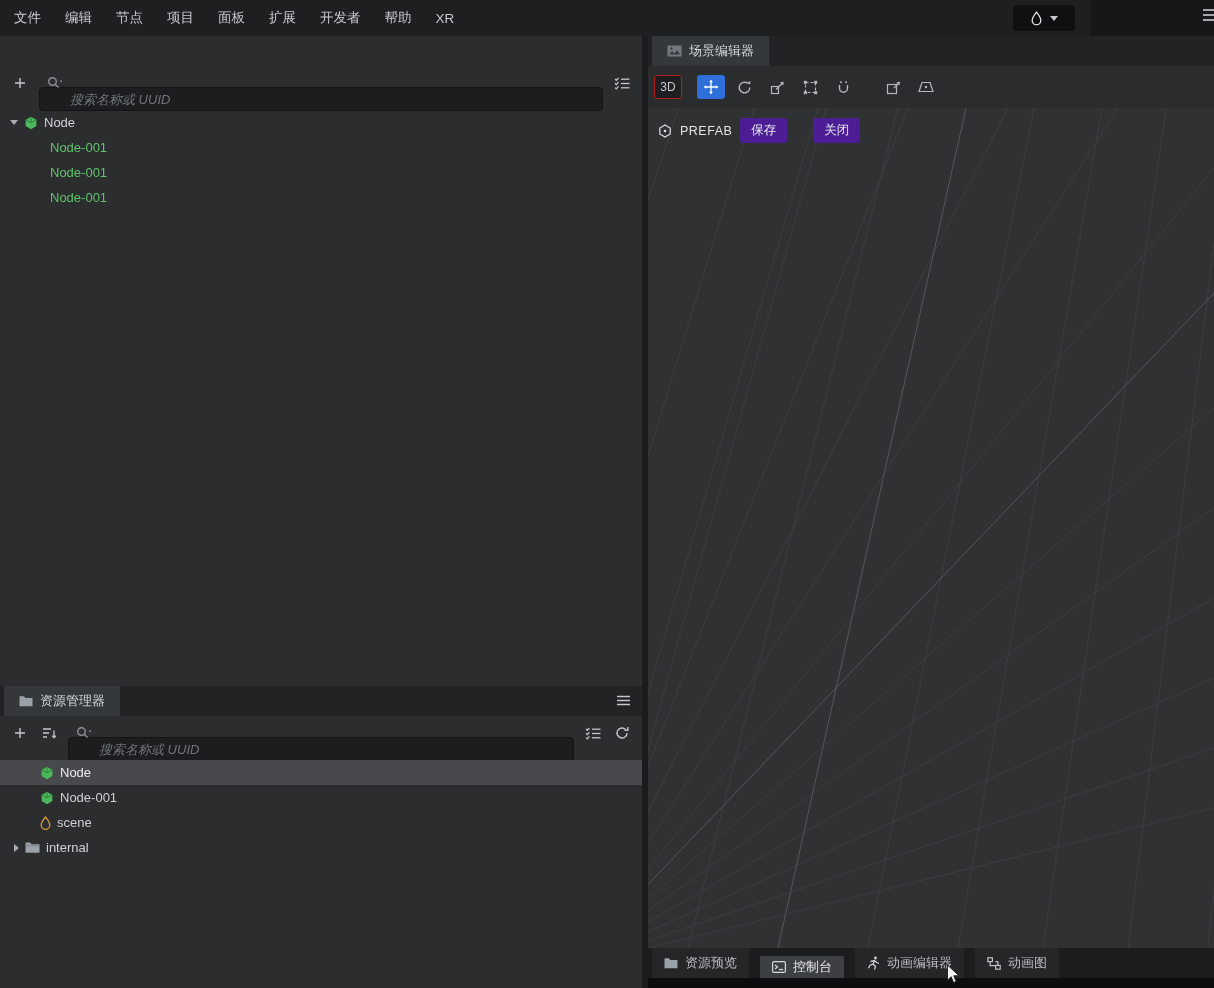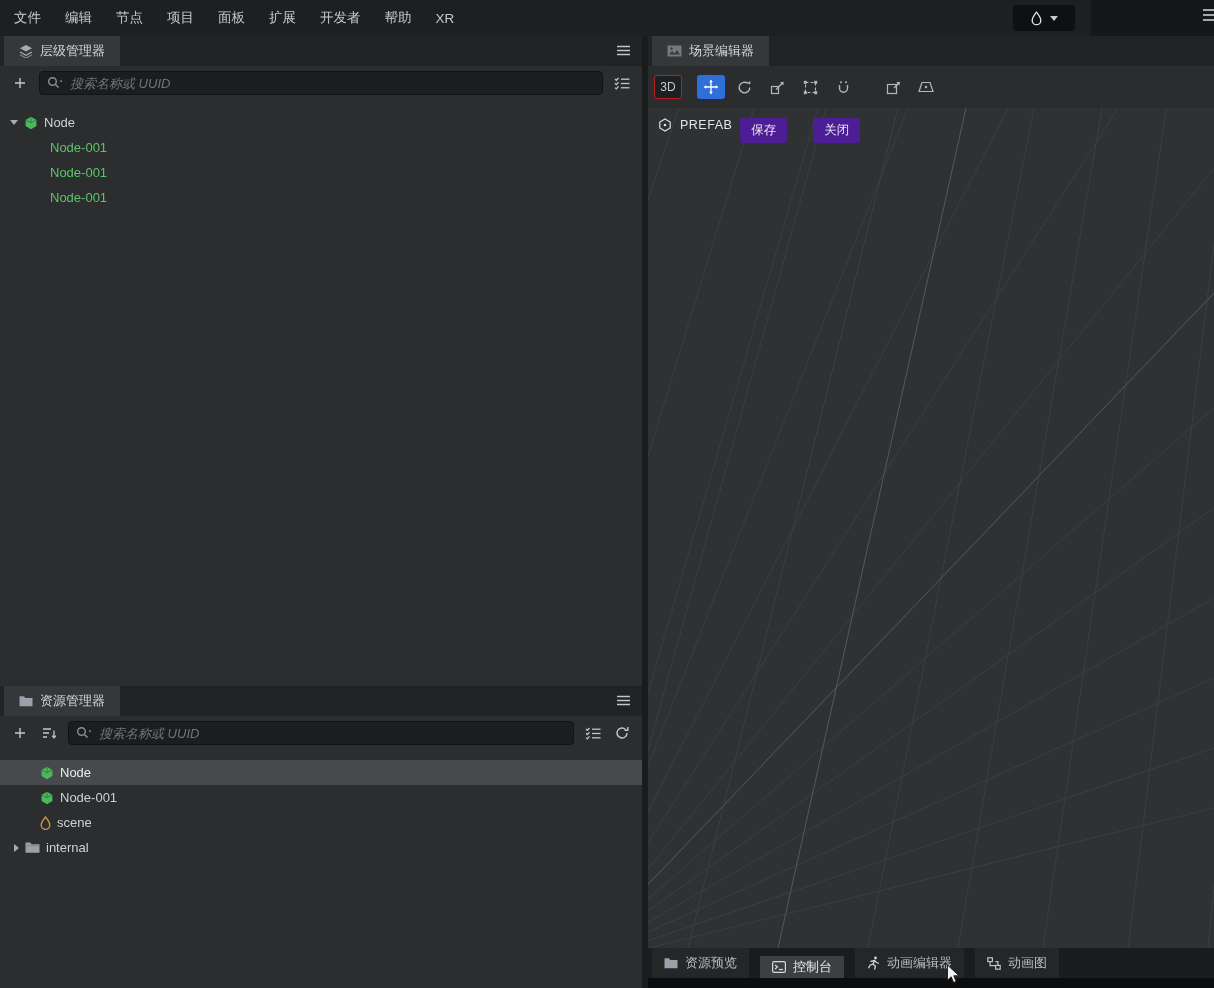--- a/index.html
+++ b/index.html
@@ -33,21 +33,21 @@
     display:flex; align-items:center; }
   .tab { margin-left:4px; height:30px; display:flex; align-items:center; gap:7px;
     padding:0 15px; background:#35383a; font-size:13px; color:#d3d6d8; }
   .header-menu { position:absolute; right:12px; top:9px; }
 
   .search-row { position:absolute; left:0; width:642px; height:34px;
     display:flex; align-items:center; padding:0 10px; gap:9px; }
   .searchbox { flex:1; position:relative; height:24px; }
   .searchbox input { width:100%; height:100%; background:#1b1d1f; border:1px solid #111314;
     border-radius:4px; color:#14b8a6; padding:0 8px 0 30px; font-size:13px; outline:none;
-    font-family:"Liberation Sans","DejaVu Sans",sans-serif; }
+    font-family:"Liberation Sans","DejaVu Sans",sans-serif;margin-top:16px; }
   .searchbox input::placeholder { color:#70767b; font-style:italic; }
   .search-ic { position:absolute; left:8px; top:5px; }
   .icon-btn { display:flex; align-items:center; justify-content:center; width:20px; height:20px; }
 
   .tree { position:absolute; left:0; width:642px; padding-top:10px; }
   .tree-row { height:25px; display:flex; align-items:center; gap:6px; font-size:13px; color:#ced2d4; }
   .pl10 { padding-left:10px; } .pl14 { padding-left:14px; }
   .pl40 { padding-left:40px; } .pl50 { padding-left:50px; }
   .green { color:#5ec46a; }
   .selected { background:#47494c; color:#e9ebec; }
@@ -68,21 +68,21 @@
     font-size:12px; color:#c8cbce; }
   .tool-btn { width:28px; height:24px; border-radius:3px; display:flex;
     align-items:center; justify-content:center; }
   .tool-btn.active { background:#2e6fd9; }
   .tb-gap { width:12px; }
 
   .viewport { position:absolute; left:0; top:72px; width:566px; height:840px;
     background:#2f3133; overflow:hidden; }
   .gridlines { position:absolute; left:0; top:0; }
 
-  .prefab-bar { position:absolute; left:10px; top:10px; display:flex; 
+  .prefab-bar { position:absolute; left:10px; top:10px; display:flex; align-items:center;
     gap:8px; z-index:2; }
   .prefab-label { color:#e3e5e7; font-size:12.5px; letter-spacing:0.5px; }
   .pf-btn { padding:4px 11px; background:#4c1d95; border-radius:3px; font-size:12.5px; color:#e6e8ea; }
   .pf-close { margin-left:18px; }
 
   .bottom-bar { position:absolute; left:0; top:912px; width:566px; height:30px;
     background:#1a1c1d; display:flex; align-items:stretch; gap:11px; padding-left:4px; }
   .btab { display:flex; align-items:center; gap:7px; padding:0 12px; background:#242628;
     font-size:13px; color:#b9bdc0; white-space:nowrap; }
   .btab.active { background:#3d4043; color:#e9ebed;margin-top:8px; }
@@ -114,37 +114,20 @@
   </div>
   <div class="edge-menu">
     <svg width="16" height="14" viewBox="0 0 16 14" stroke="#d5d8da" stroke-width="1.6">
       <path d="M0 2h16M0 7h16M0 12h16"></path>
     </svg>
   </div>
 </div>
 
 <div class="left-panel">
 
-  <div class="panel-header" style="top:0;">
-    <div class="tab">
-      <span>
-        <svg width="14" height="14" viewBox="0 0 14 14">
-          <path d="M7 1l6 3.2-6 3.2-6-3.2z" fill="#a6acb1"></path>
-          <path d="M1 8l6 3.2L13 8" stroke="#a6acb1" fill="none" stroke-width="1.2"></path>
-          <path d="M1 10.8l6 3.2 6-3.2" stroke="#7d8388" fill="none" stroke-width="1.2"></path>
-        </svg>
-      </span>
-      <span>层级管理器</span>
-    </div>
-    <div class="header-menu">
-      <svg width="13" height="11" viewBox="0 0 13 11" stroke="#c3c7ca" stroke-width="1.4">
-        <path d="M0 1.5h13M0 5.5h13M0 9.5h13"></path>
-      </svg>
-    </div>
-  </div>
 
   <div class="search-row" style="top:30px;">
     <span class="icon-btn">
       <svg width="12" height="12" viewBox="0 0 12 12" stroke="#c3c7ca" stroke-width="1.4">
         <path d="M6 1v10M1 6h10"></path>
       </svg>
     </span>
     <div class="searchbox">
       <span class="search-ic">
         <svg width="16" height="13" viewBox="0 0 16 13" fill="none" stroke="#8b9196" stroke-width="1.4">

